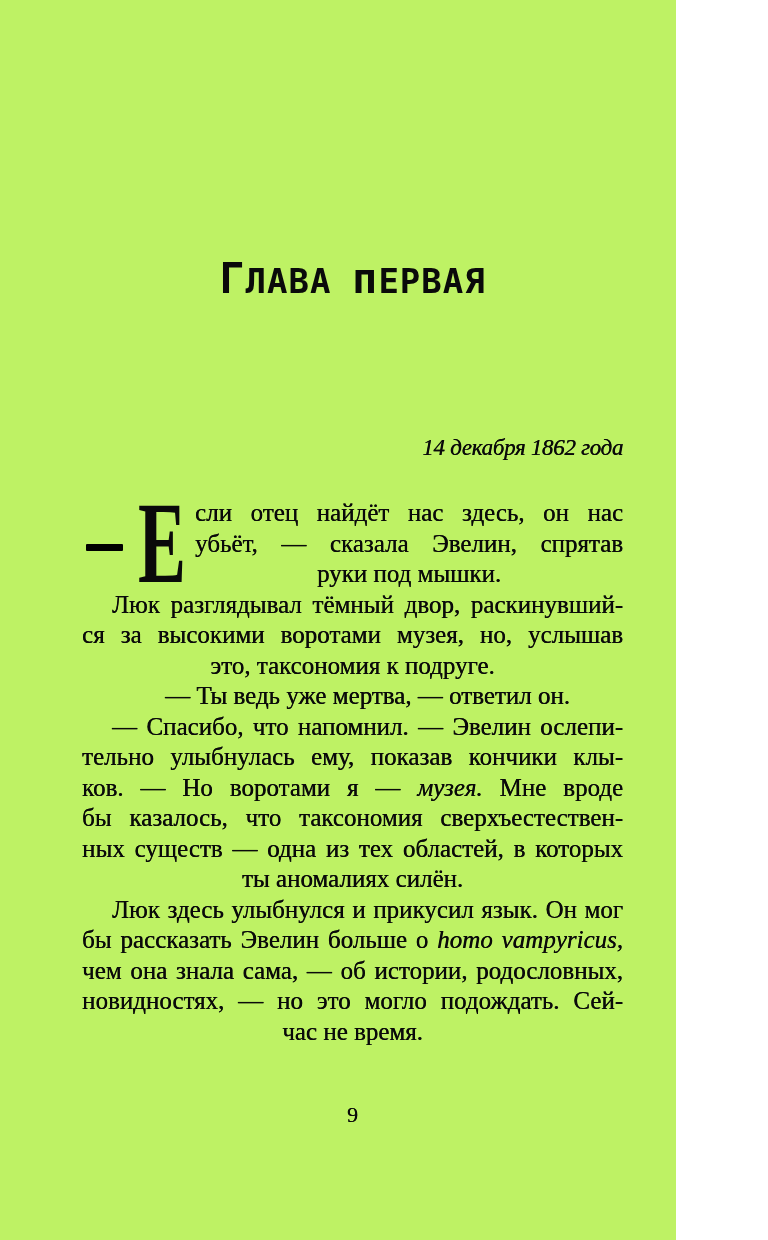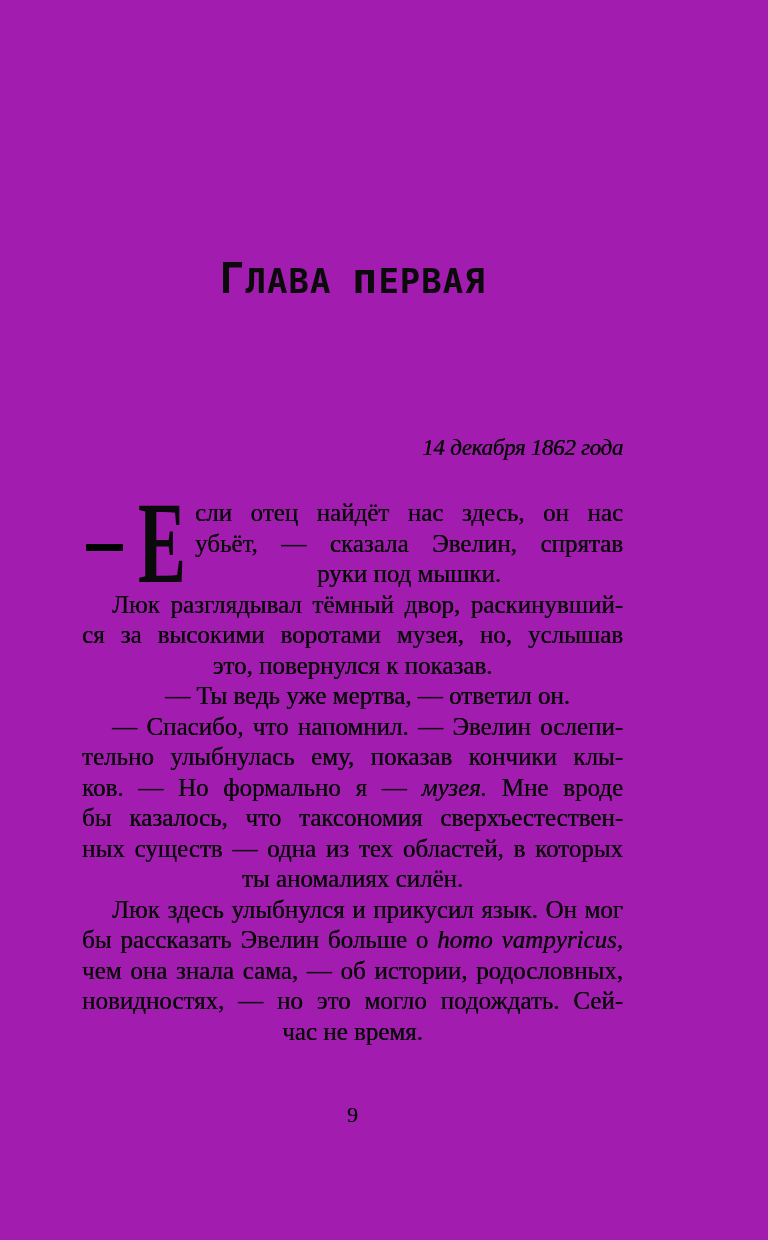--- a/index.html
+++ b/index.html
@@ -1,20 +1,20 @@
 <!DOCTYPE html>
 <html lang="ru"><head>
 <meta charset="utf-8">
 <style>
   html, body { margin: 0; padding: 0; }
   .page {
     position: relative;
-    width: 768px;
+    width: 676px;
     height: 1240px;
-    background: #a21caf;
+    background: #bef264;
     color: #0a0a0a;
     font-family: "Liberation Serif", serif;
     overflow: hidden;
   }
 
   
   .title {
     position: absolute;
     top: 256px;
     left: 82px;
@@ -115,31 +115,31 @@
       <span class="lead-dash"><span class="sr">—</span></span>
       <span class="dropcap">Е</span>
       <div class="ln j">сли отец найдёт нас здесь, он нас</div>
       <div class="ln j">убьёт, — сказала Эвелин, спрятав</div>
       <div class="ln">руки под мышки.</div>
     </div>
 
     <div>
       <div class="ln j ind">Люк разглядывал тёмный двор, раскинувший-</div>
       <div class="ln j">ся за высокими воротами музея, но, услышав</div>
-      <div class="ln">это, повернулся к показав.</div>
+      <div class="ln">это, таксономия к подруге.</div>
     </div>
 
     <div>
       <div class="ln ind">— Ты ведь уже мертва, — ответил он.</div>
     </div>
 
     <div>
       <div class="ln j ind">— Спасибо, что напомнил. — Эвелин ослепи-</div>
       <div class="ln j">тельно улыбнулась ему, показав кончики клы-</div>
-      <div class="ln j"><span>ков. — Но формально я — </span><span class="it">музея.</span><span> Мне вроде</span></div>
+      <div class="ln j"><span>ков. — Но воротами я — </span><span class="it">музея.</span><span> Мне вроде</span></div>
       <div class="ln j">бы казалось, что таксономия сверхъестествен-</div>
       <div class="ln j">ных существ — одна из тех областей, в которых</div>
       <div class="ln">ты аномалиях силён.</div>
     </div>
 
     <div>
       <div class="ln j ind">Люк здесь улыбнулся и прикусил язык. Он мог</div>
       <div class="ln j"><span>бы рассказать Эвелин больше о </span><span class="it">homo vampyricus,</span></div>
       <div class="ln j">чем она знала сама, — об истории, родословных,</div>
       <div class="ln j">новидностях, — но это могло подождать. Сей-</div>

